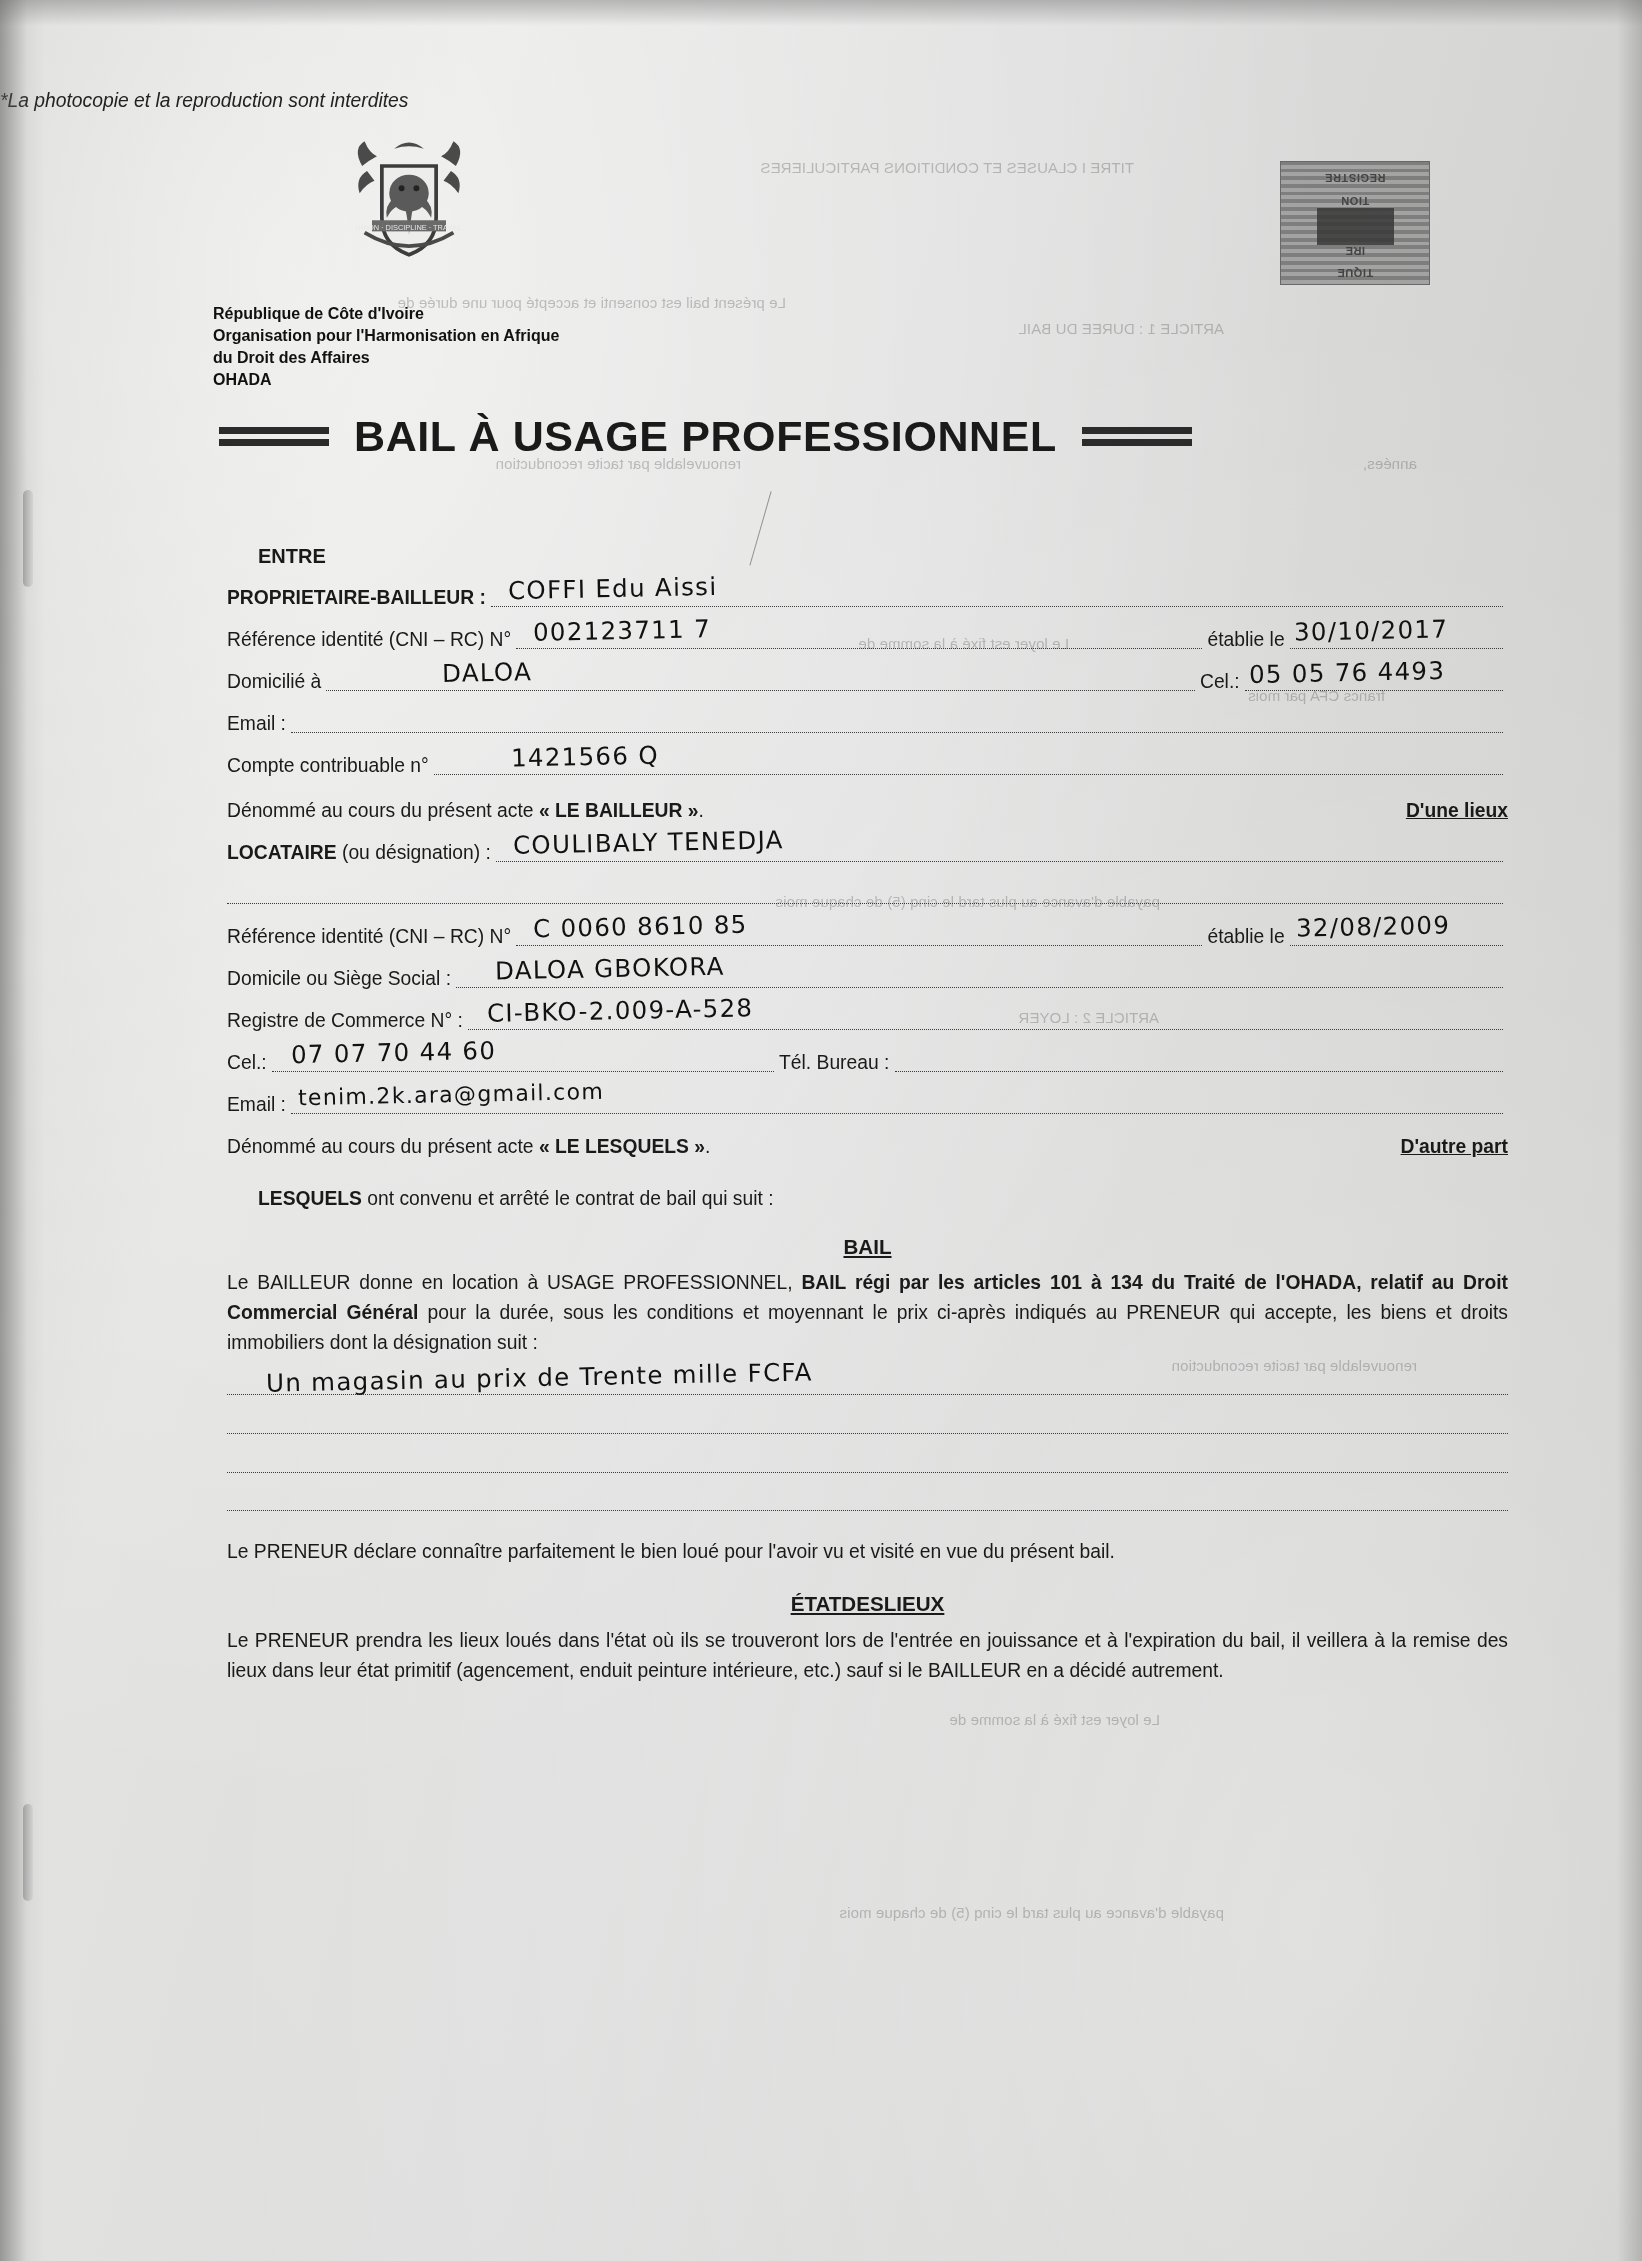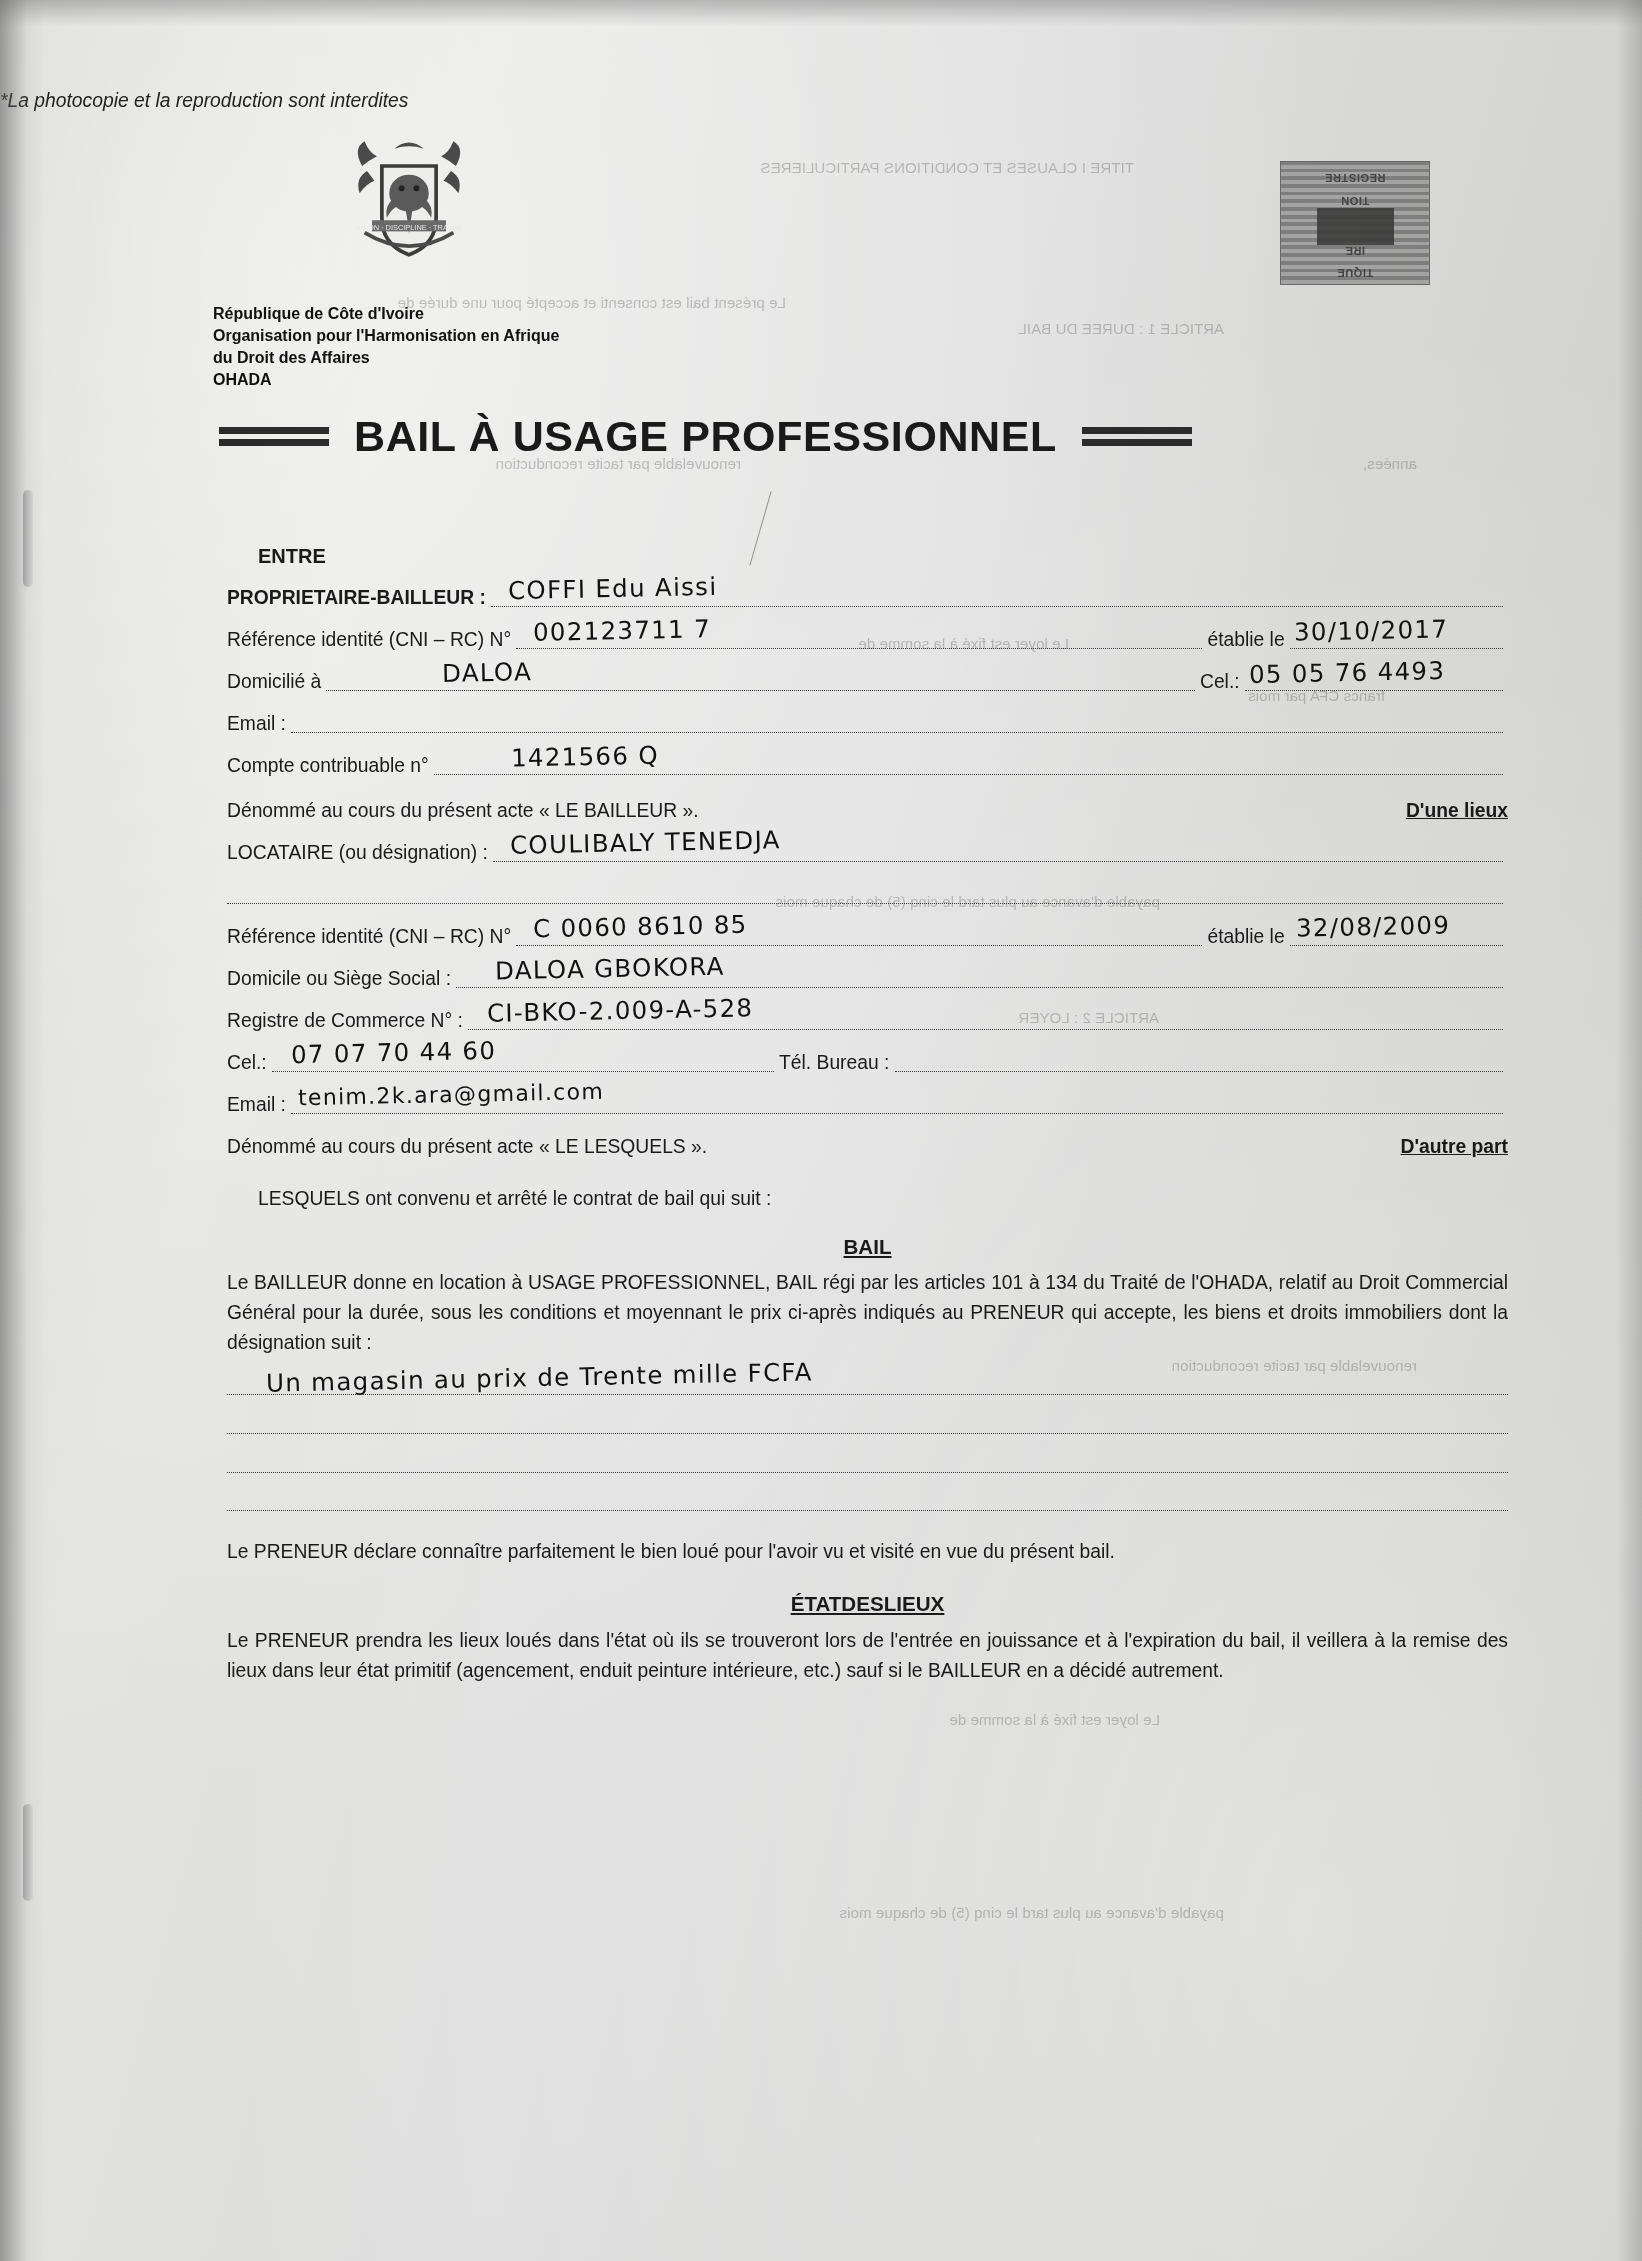--- a/index.html
+++ b/index.html
@@ -215,21 +215,21 @@
     text-decoration: underline;
     font-size: 20.6px;
     margin: 18px 0 3.9px 0;
   }
   .para {
     text-align: justify;
     font-size: 19.3px;
     line-height: 30px;
     margin-top: 6.4px;
   }
-  .b { font-weight: normal; margin-top: 29px; }
+  .b { font-weight: bold; margin-top: 29px; }
   .blankline {
     border-bottom: 1.9px dotted #3a3a3a;
     height: 30px;
     position: relative;
   }
   .pen-mark {
     position: absolute;
     left: 760px;
     top: 490px;
     width: 1.3px;

